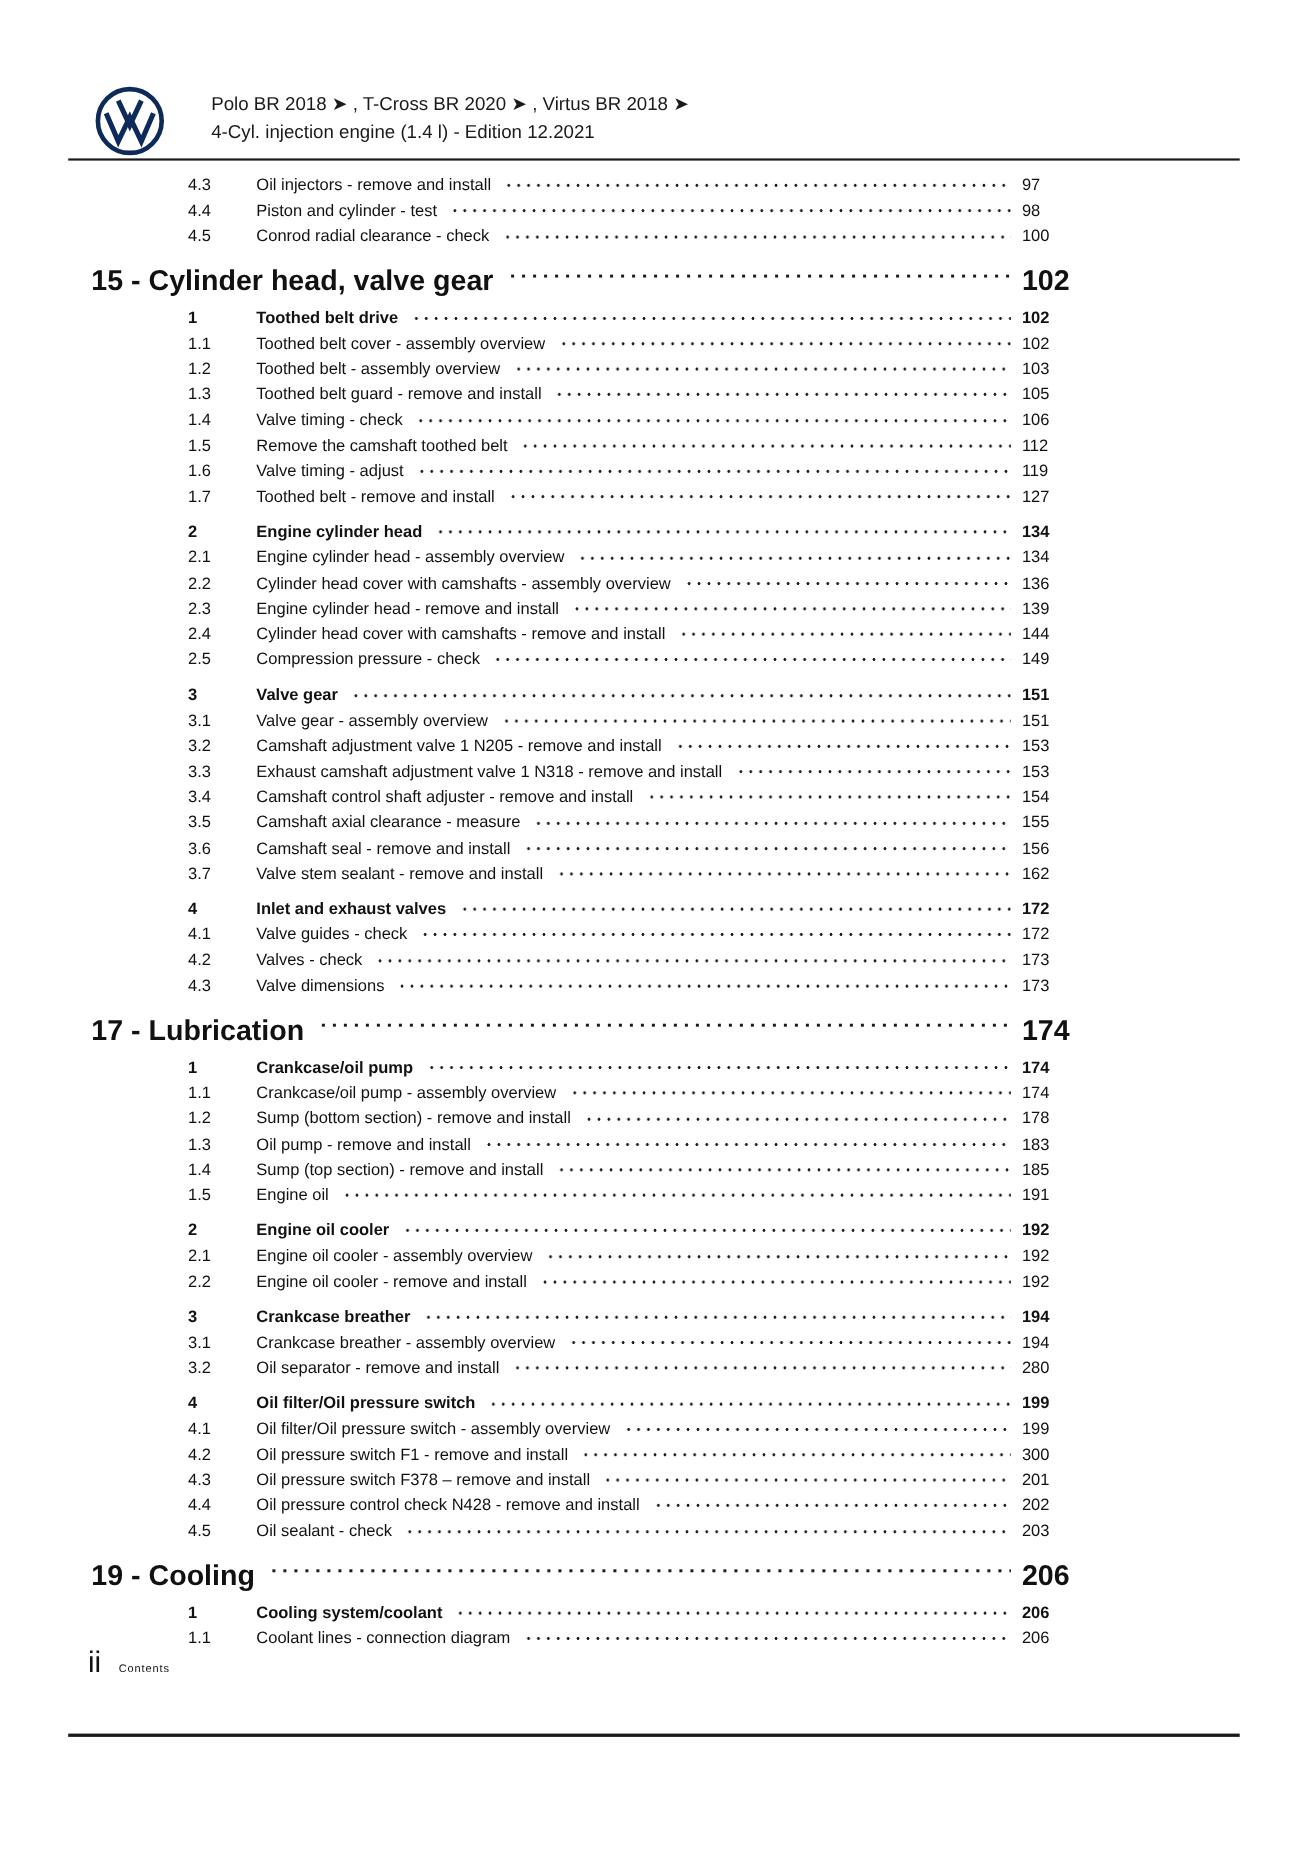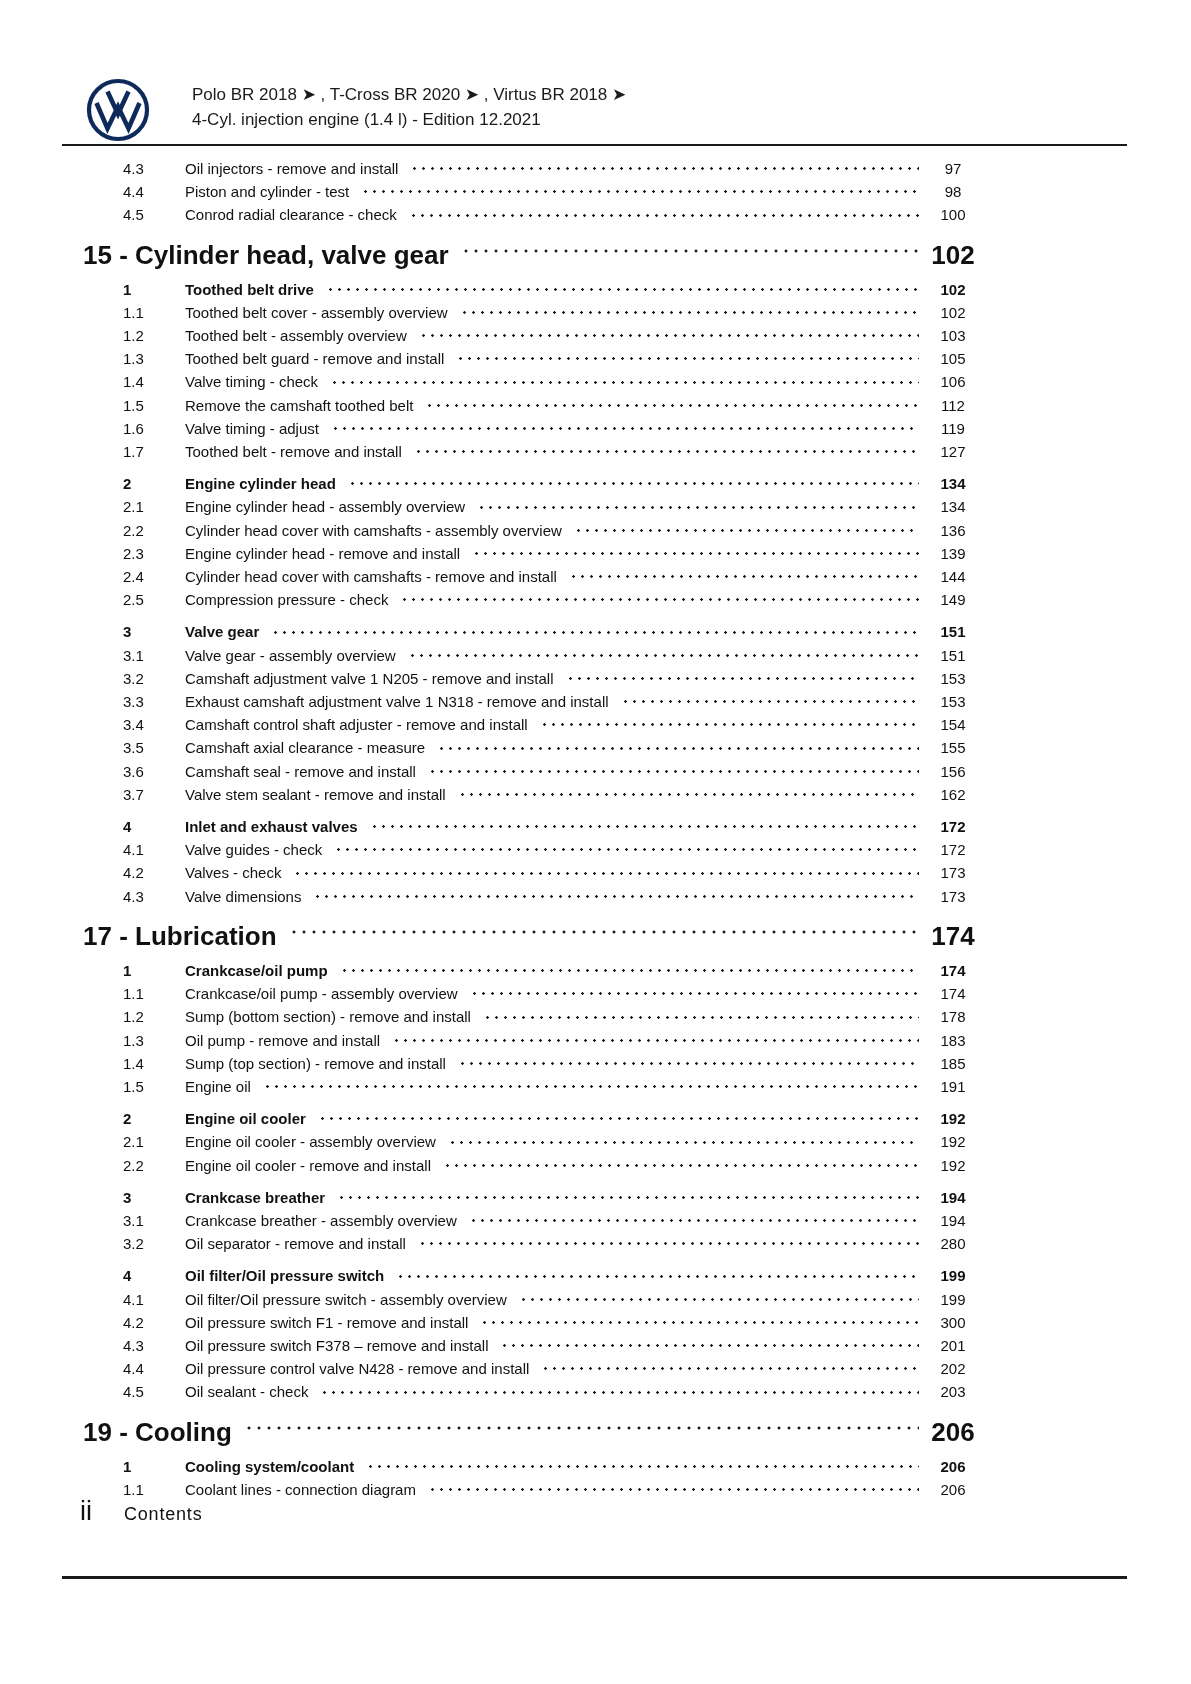--- a/index.html
+++ b/index.html
@@ -20,49 +20,49 @@
   .logo { width: 64px; height: 64px; margin-left: 24px; flex: 0 0 auto; }
   .head-text { margin-left: 42px; padding-top: 4px; font-size: 17px; line-height: 25px; color: #1a1a1a; }
 
   .rule { background: #1a1a1a; }
   .top-rule { top: 144px; height: 2px; }
   .bottom-rule { top: 1576px; height: 3px; }
 
   
   .toc { position: absolute; top: 157px; left: 83px; right: 214px; }
   .row { display: flex; align-items: flex-end; }
-  .row .num { flex: 0 0 62px; }
+  .row .num { flex: 0 0 62px; margin-left: 48px; }
   .row .title { white-space: nowrap; }
   .leader {
     flex: 1 1 auto;
     min-width: 18px;
     height: 1em;
     margin: 0 10px 0 12px;
     background-image: radial-gradient(circle, #1c1c1c 1.25px, rgba(0,0,0,0) 1.45px);
     background-size: 9px 100%;
     background-repeat: repeat-x;
     background-position: left calc(100% - 4px);
   }
-  .row .pagenum { flex: 0 0 48px; text-align: center; }
+  .row .pagenum { flex: 0 0 48px; text-align: left; }
 
   .row.sub { font-size: 15px; line-height: 23.2px; padding-left: 40px; }
   .row.section {
     font-size: 15px; line-height: 23.2px; padding-left: 40px;
     font-weight: bold; margin-top: 9px;
   }
   .row.chapter {
     font-size: 26px; line-height: 27px;
     font-weight: bold; margin-top: 15px;
   }
   .row.chapter .leader { background-image: radial-gradient(circle, #1c1c1c 1.45px, rgba(0,0,0,0) 1.65px); background-size: 10px 100%; background-position: left calc(100% - 5px); }
 
   
   .footer { top: 1496px; display: flex; align-items: baseline; }
   .roman { font-size: 27px; line-height: 30px; margin-left: 18px; }
-  .contents-label { font-size: 18px; letter-spacing: 0.8px; margin-left: 32px; }
+  .contents-label { font-size: 10px; letter-spacing: 0.8px; margin-left: 16px; }
 </style>
 </head>
 <body>
 
 <div class="page">
 
   <div class="margin-box header">
     <svg class="logo" viewBox="0 0 64 64" aria-hidden="true">
       <g fill="none" stroke="#0e2a5a" stroke-width="4.6">
         <circle cx="32" cy="32" r="29" stroke-width="4.2"></circle>
@@ -356,21 +356,21 @@
     <span class="pagenum">300</span>
   </div>
       <div class="row sub">
     <span class="num">4.3</span>
     <span class="title">Oil pressure switch F378 – remove and install</span>
     <span class="leader"></span>
     <span class="pagenum">201</span>
   </div>
       <div class="row sub">
     <span class="num">4.4</span>
-    <span class="title">Oil pressure control valve N428 - remove and install</span>
+    <span class="title">Oil pressure control check N428 - remove and install</span>
     <span class="leader"></span>
     <span class="pagenum">202</span>
   </div>
       <div class="row sub">
     <span class="num">4.5</span>
     <span class="title">Oil sealant - check</span>
     <span class="leader"></span>
     <span class="pagenum">203</span>
   </div>
       <div class="row chapter">

